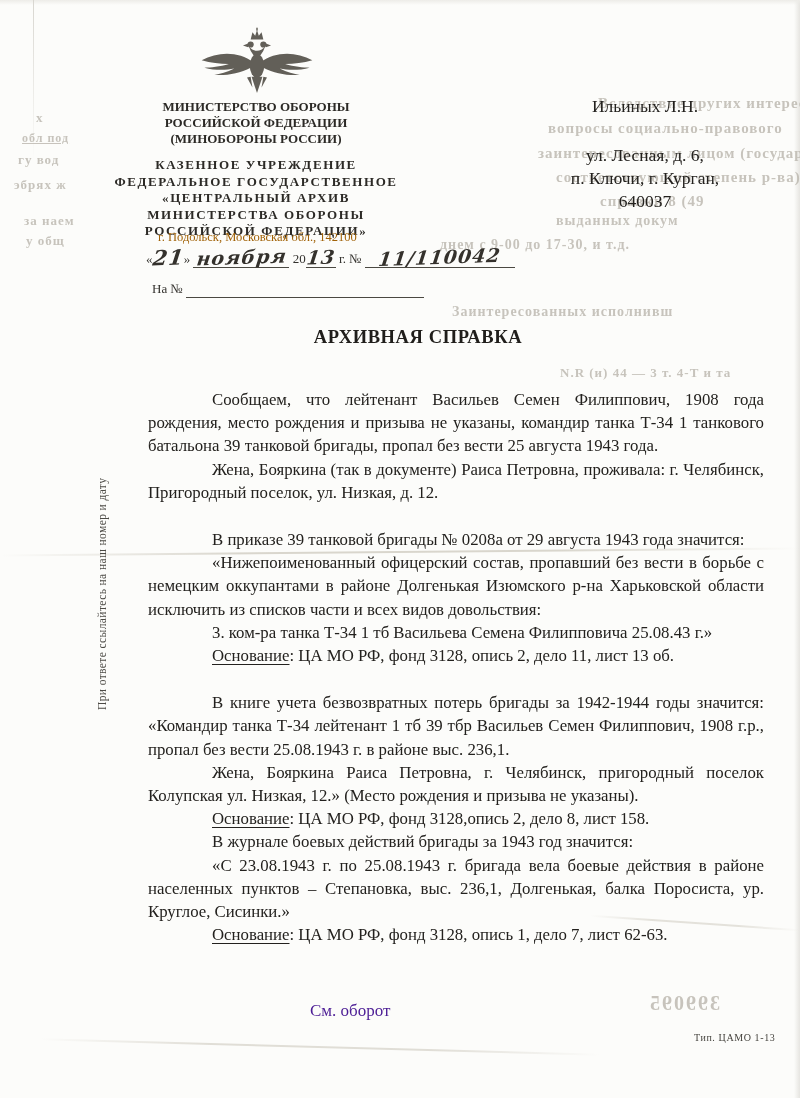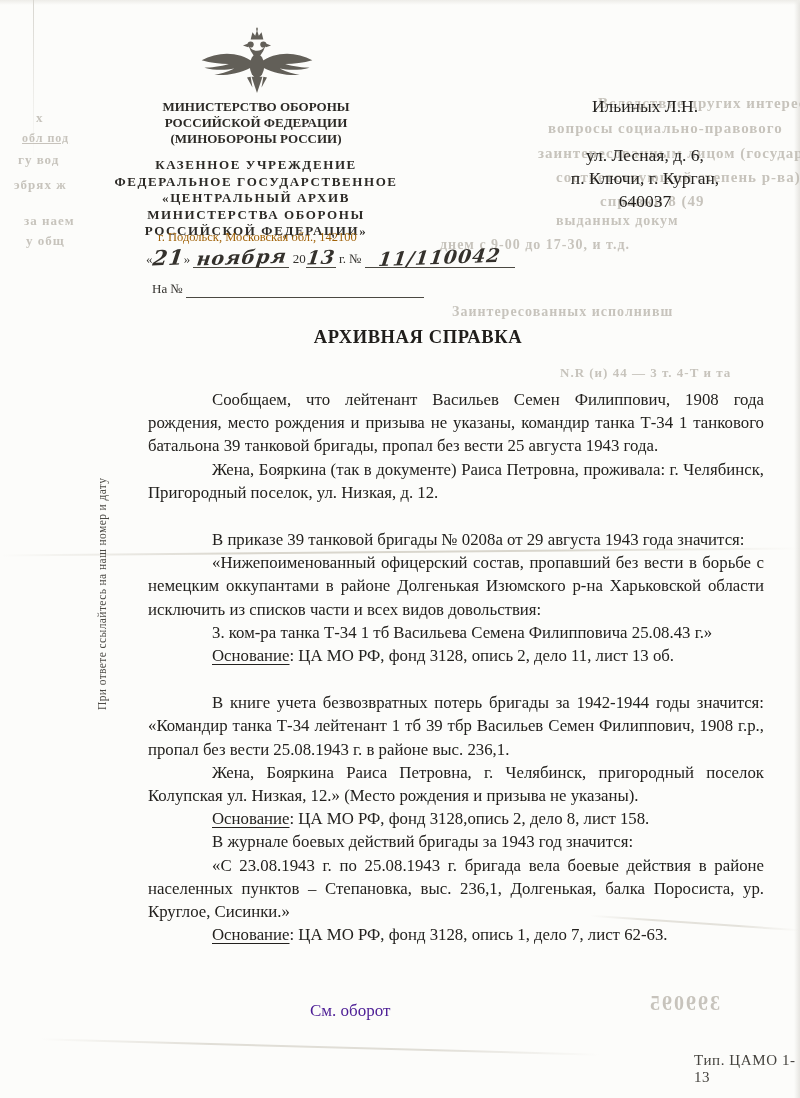--- a/index.html
+++ b/index.html
@@ -53,21 +53,21 @@
     transform:translateX(-38px);font-weight:bold;font-size:18.5px;letter-spacing:.6px;color:#201e1b;}
 
   .doc-body{position:absolute;left:148px;top:388px;width:616px;
     font-size:16.8px;line-height:23.2px;text-align:justify;color:#23211e;}
   .doc-body p{margin:0;}
   .doc-body p.indent{text-indent:64px;}
   .doc-body p.spacer{height:24px;}
   .u{text-decoration:underline;text-underline-offset:3px;}
 
   .see-reverse{position:absolute;left:310px;top:1001px;font-size:17px;color:#4c1d95;}
-  .print-code{position:absolute;left:694px;top:1032px;font-size:15px;letter-spacing:.6px;color:#45433e;margin-top:20px;}
+  .print-code{position:absolute;left:694px;top:1032px;font-size:10px;letter-spacing:.6px;color:#45433e;}
 </style>
 </head>
 <body>
 
 <div class="page">
 
   <div class="edge-right"></div>
   <div class="edge-top"></div>
   <div class="fold-line"></div>
   <div class="crease c1"></div>

